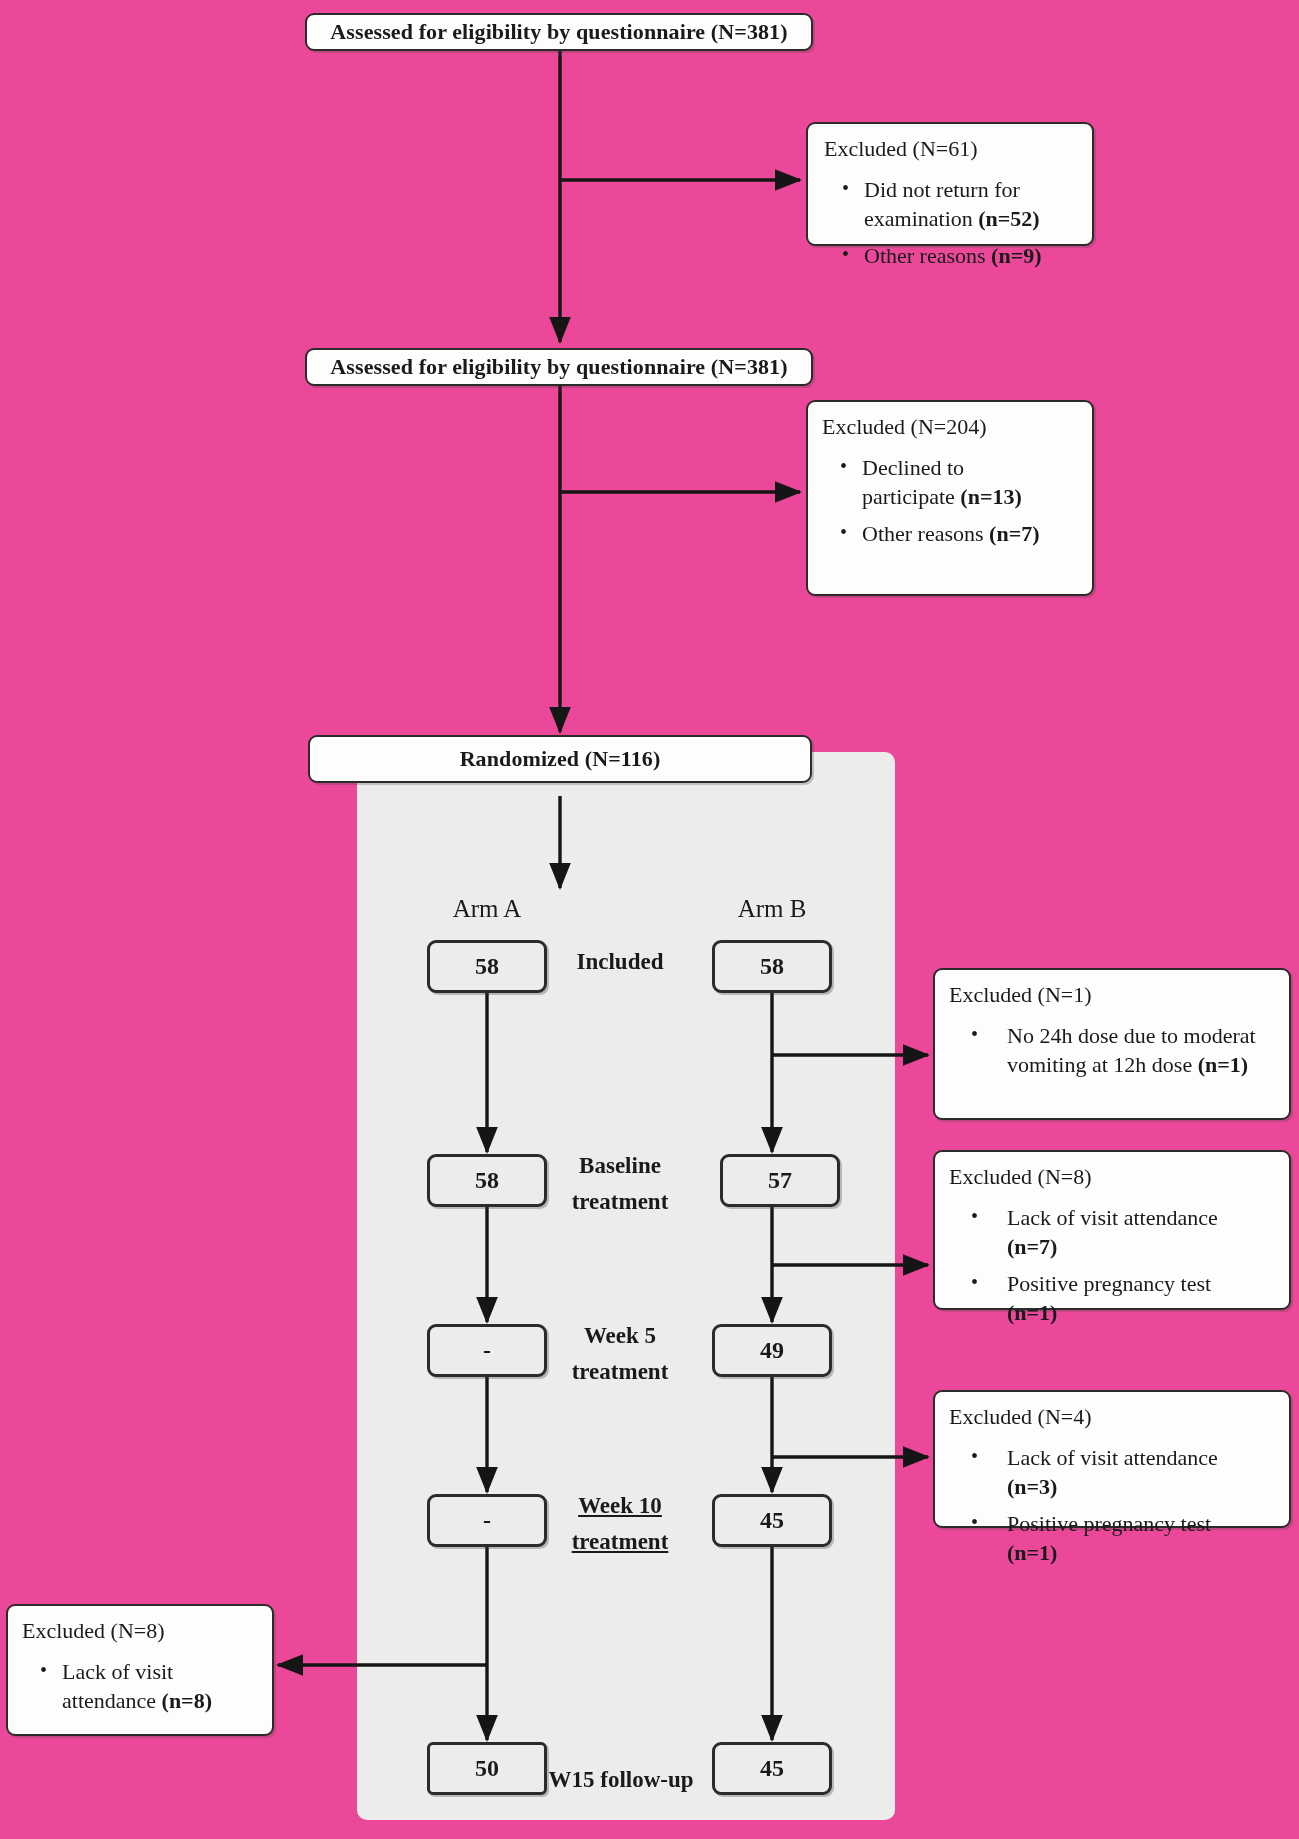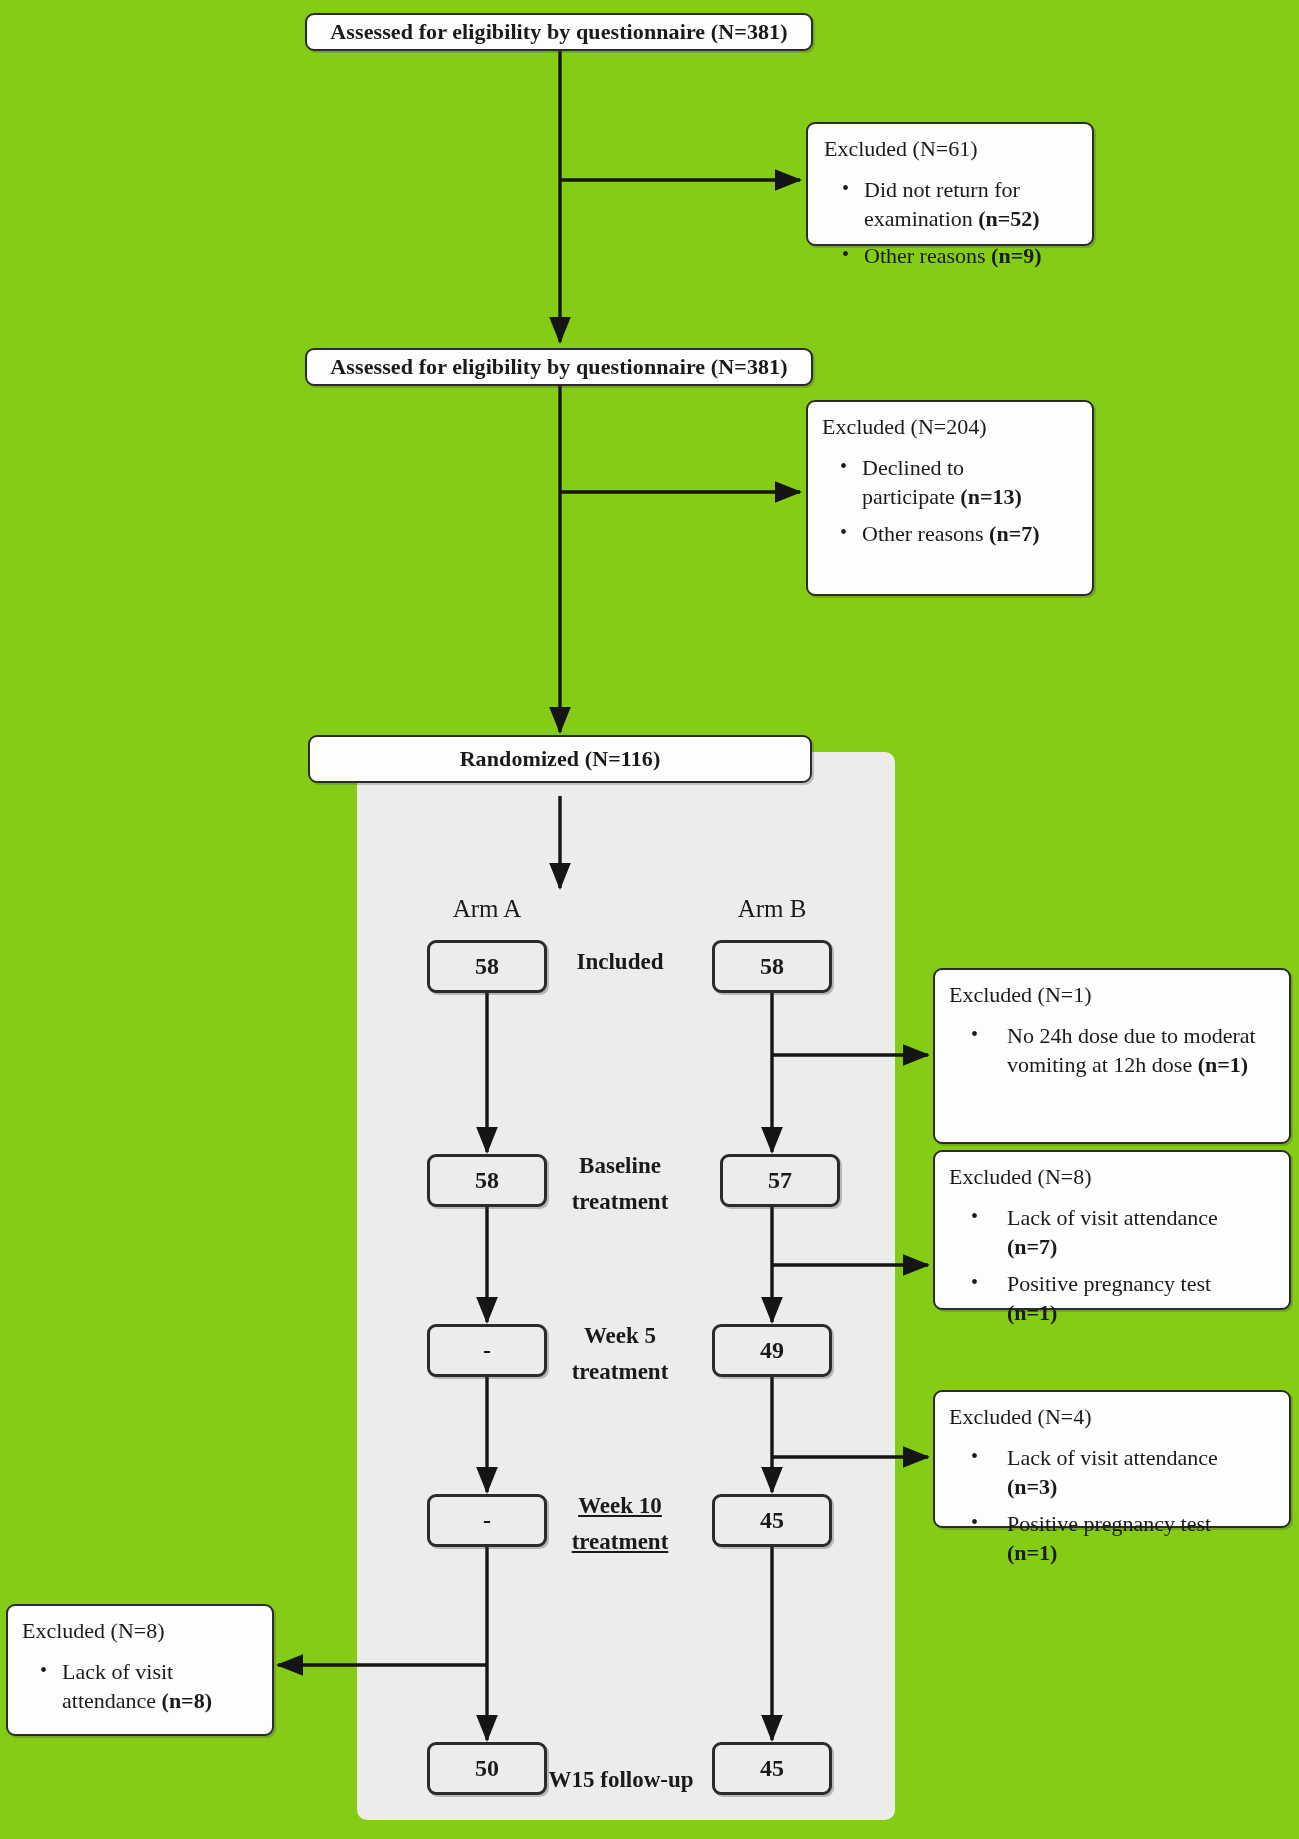--- a/index.html
+++ b/index.html
@@ -10,21 +10,21 @@
   }
   body {
     font-family: "Liberation Serif", "DejaVu Serif", serif;
     color: #1a1a1a;
   }
   #diagram {
     position: relative;
     width: 1299px;
     height: 1839px;
     overflow: hidden;
-    background: #84cc16;
+    background: #ec4899;
   }
   #svg-layer {
     position: absolute;
     left: 0; top: 0;
     width: 1299px;
     height: 1839px;
     pointer-events: none;
   }
   .gray-panel {
     position: absolute;
@@ -227,41 +227,41 @@
   </div>
   <div class="node count-box" style="left:427px; top:1154px; width:120px; height:53px;">
     <span class="node-text">58</span>
   </div>
   <div class="node count-box" style="left:427px; top:1324px; width:120px; height:53px;">
     <span class="node-text">-</span>
   </div>
   <div class="node count-box" style="left:427px; top:1494px; width:120px; height:53px;">
     <span class="node-text">-</span>
   </div>
-  <div class="node count-box" style="left:427px; top:1742px; width:120px; height:53px;">
+  <div class="node count-box" style="left:427px; top:1742px; width:120px; height:53px;border-radius:6px;">
     <span class="node-text">50</span>
   </div>
 
   <div class="node count-box" style="left:712px; top:940px; width:120px; height:53px;">
     <span class="node-text">58</span>
   </div>
   <div class="node count-box" style="left:720px; top:1154px; width:120px; height:53px;">
     <span class="node-text">57</span>
   </div>
   <div class="node count-box" style="left:712px; top:1324px; width:120px; height:53px;">
     <span class="node-text">49</span>
   </div>
   <div class="node count-box" style="left:712px; top:1494px; width:120px; height:53px;">
     <span class="node-text">45</span>
   </div>
   <div class="node count-box" style="left:712px; top:1742px; width:120px; height:53px;">
     <span class="node-text">45</span>
   </div>
 
-  <div class="node excluded-card" style="left:933px; top:968px; width:358px; height:176px;">
+  <div class="node excluded-card" style="left:933px; top:968px; width:358px; height:152px;">
     <div class="excluded-title">Excluded (N=1)</div>
     <ul class="excluded-list wide-bullet">
       <li>No 24h dose due to moderat vomiting at 12h dose <b>(n=1)</b></li>
     </ul>
   </div>
 
   <div class="node excluded-card" style="left:933px; top:1150px; width:358px; height:160px;">
     <div class="excluded-title">Excluded (N=8)</div>
     <ul class="excluded-list wide-bullet">
       <li>Lack of visit attendance <b>(n=7)</b></li>

